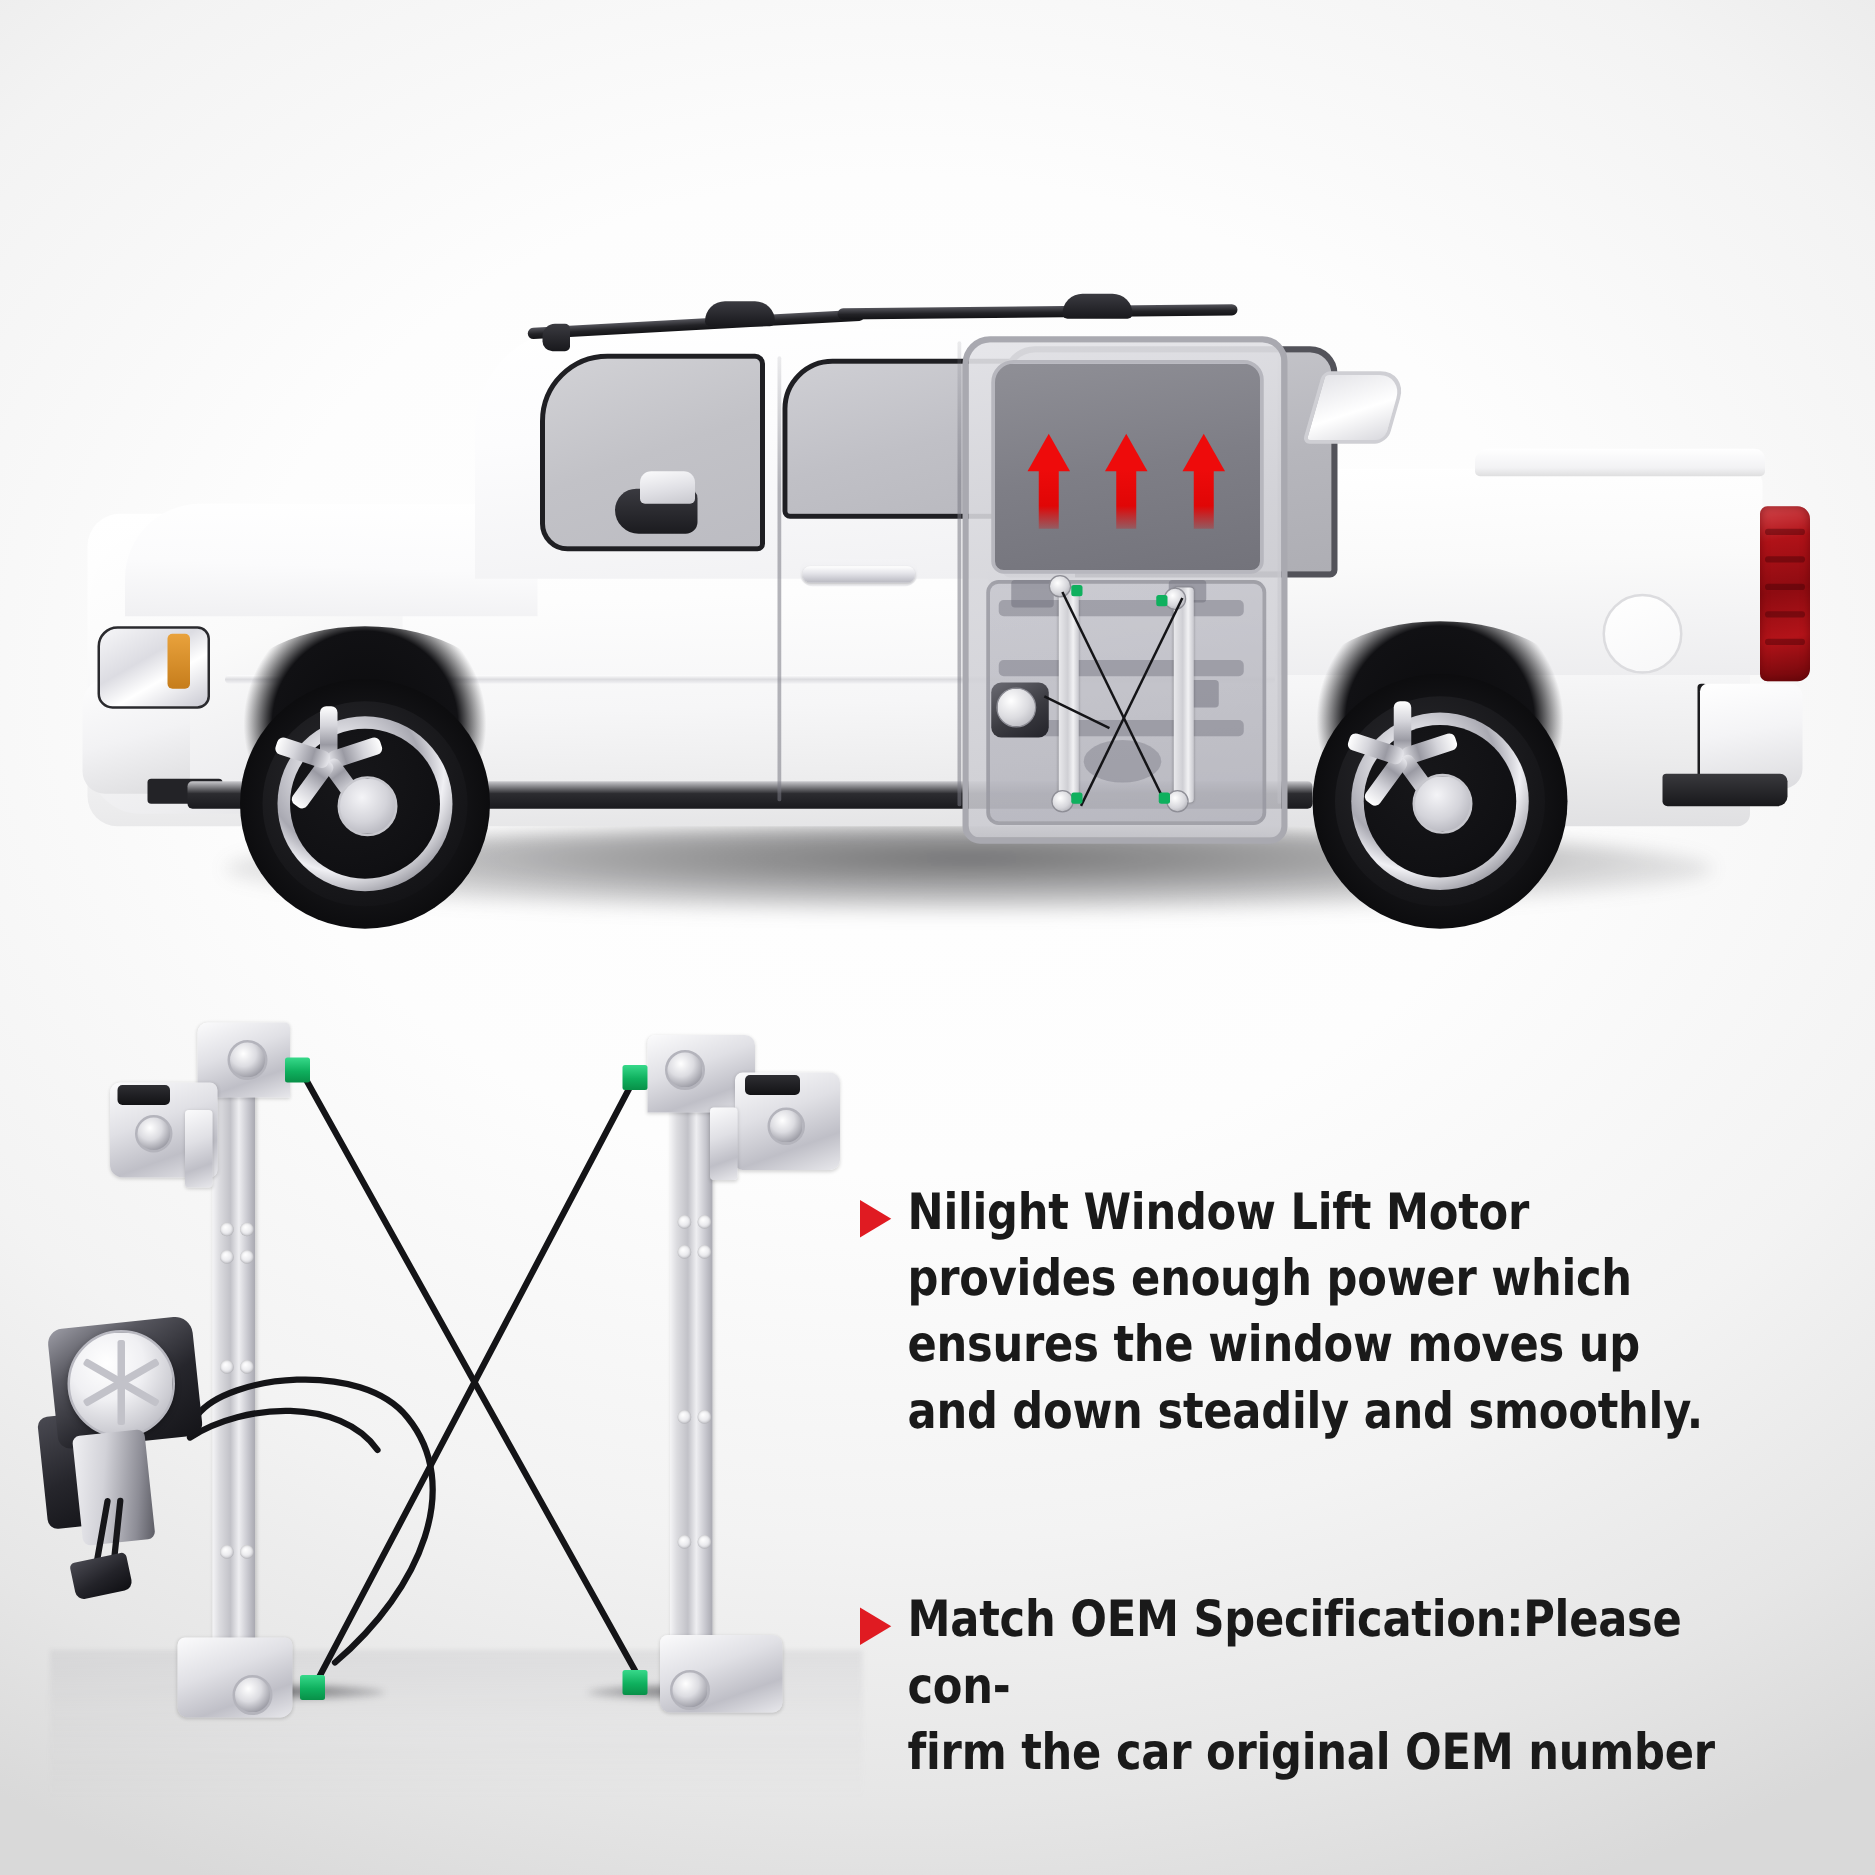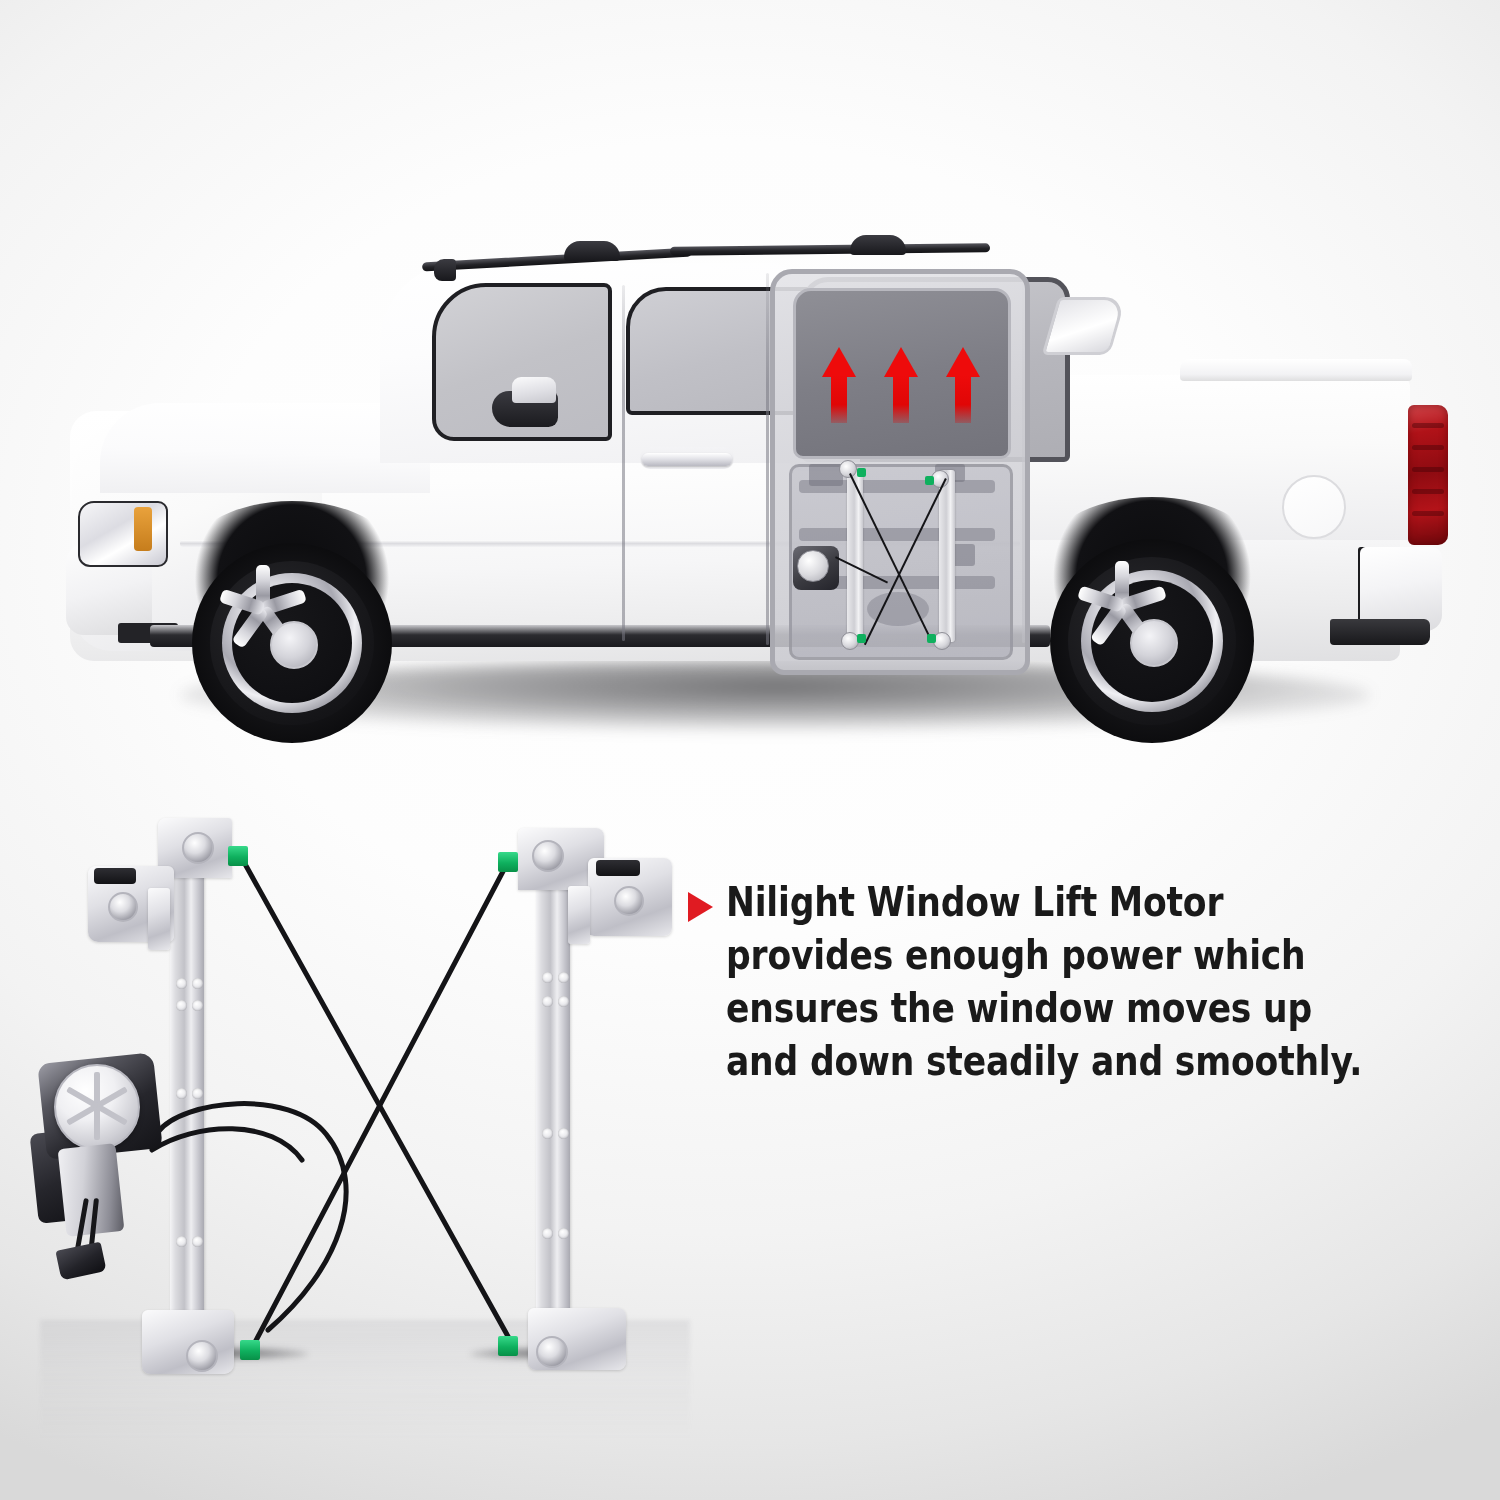--- a/index.html
+++ b/index.html
@@ -370,21 +370,21 @@
   }
   .prod-shadow {
     position:absolute; height:12px; border-radius:50%;
     background: radial-gradient(ellipse at 50% 40%, rgba(20,20,24,.55) 0%, rgba(40,40,46,.25) 55%, rgba(255,255,255,0) 100%);
     filter: blur(3px);
   }
 
   
   #bullets {
     position:absolute;
-    left: 688px; top: 876px; width: 720px;
+    left: 688px; top: 944px; width: 720px;
   }
   .bullet { position: relative; display: flex; align-items: flex-start; }
   .bullet + .bullet { margin-top: 114px; }
   .bullet-marker {
     flex: 0 0 auto;
     width: 0; height: 0; margin-top: 16px; margin-right: 13px;
     border-top: 15px solid transparent;
     border-bottom: 15px solid transparent;
     border-left: 25px solid #e01b22;
   }
@@ -601,15 +601,20 @@
     <div id="motor-connector"></div>
   </div>
 
   <div id="bullets">
 
     <div class="bullet">
       <div class="bullet-marker"></div>
       <div class="bullet-text">Nilight Window Lift Motor provides enough power which ensures the window moves up and down steadily and smoothly.</div>
     </div>
 
+    <div class="bullet">
+      <div class="bullet-marker"></div>
+      <div class="bullet-text">Match OEM Specification:Please con-
+firm the car original OEM number</div>
+    </div>
   </div>
 
 </div>
 
 </body></html>

